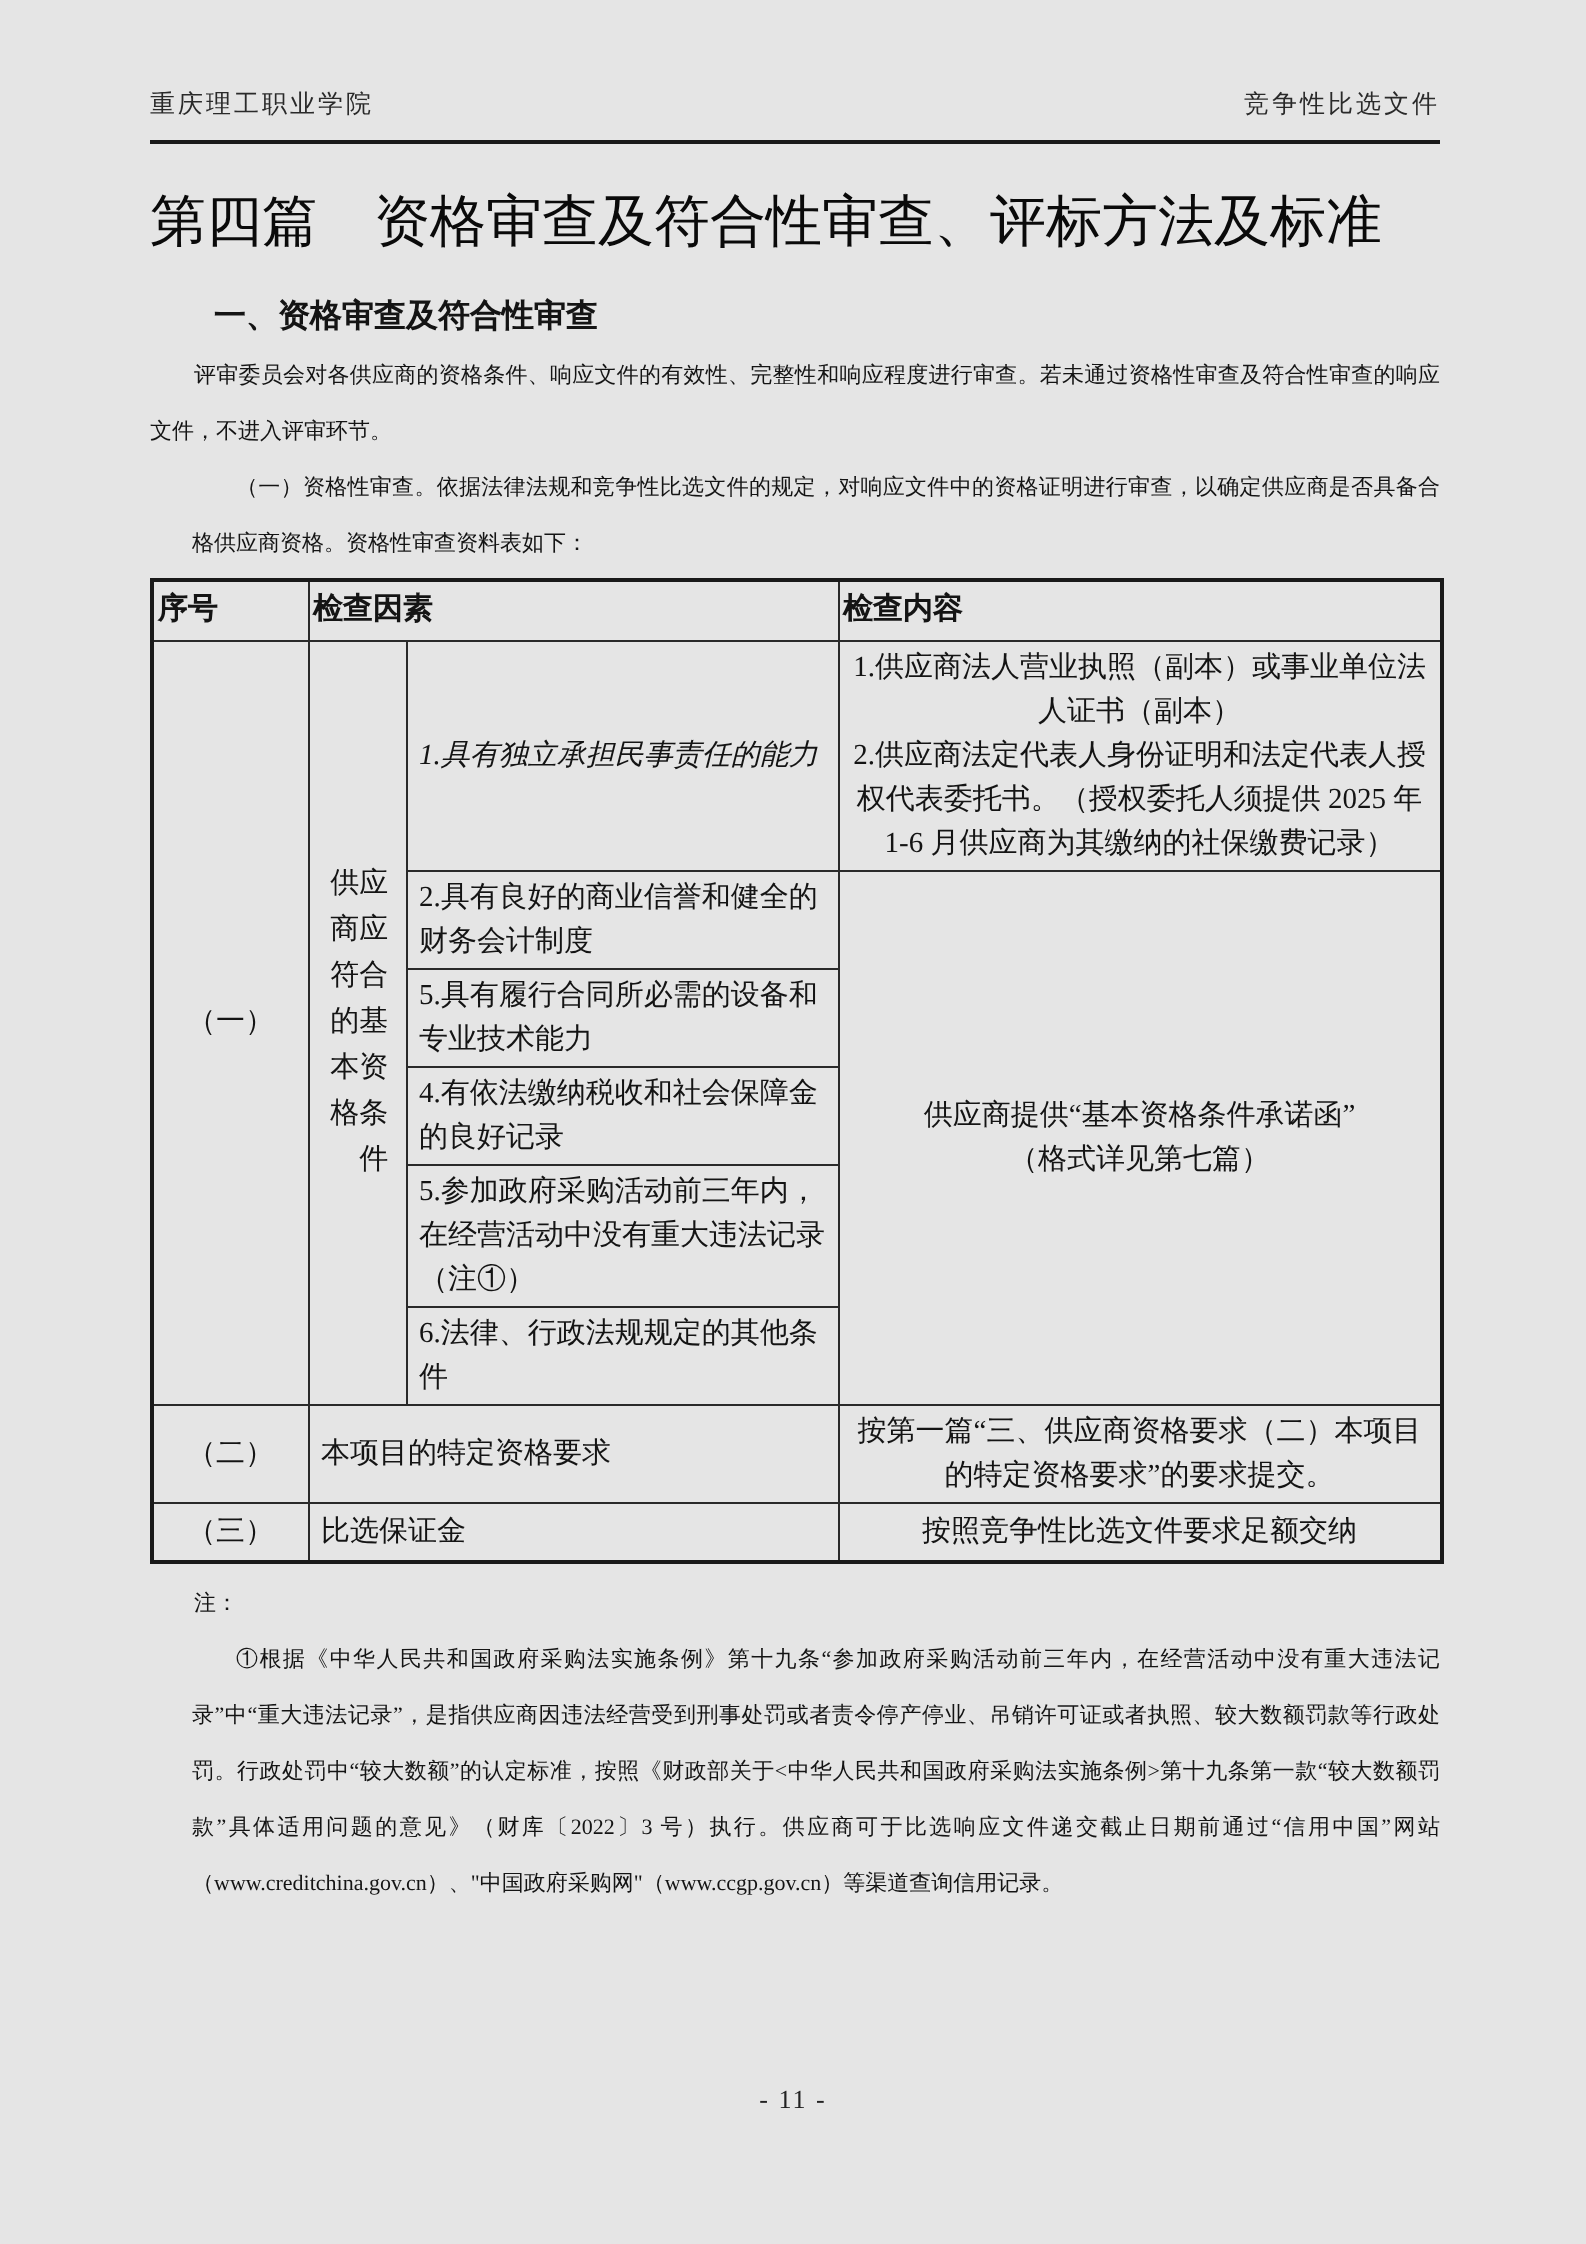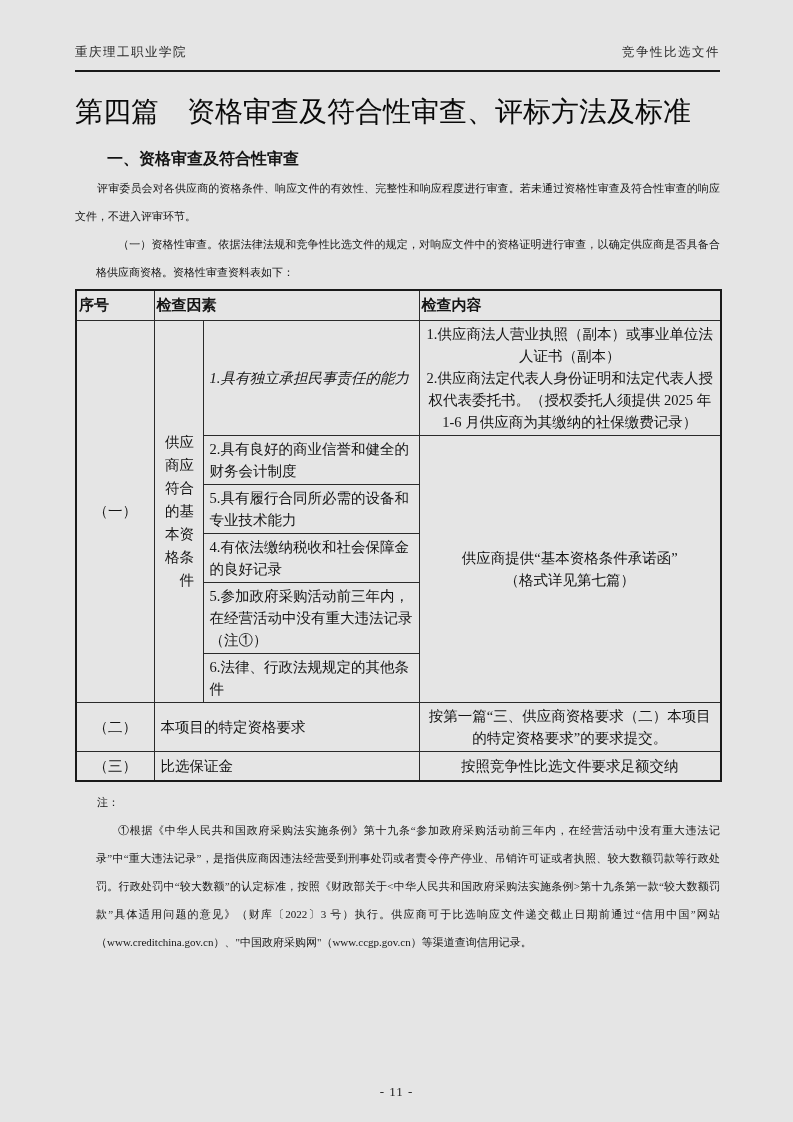--- a/index.html
+++ b/index.html
@@ -93,21 +93,21 @@
   tr.rf2 > .c-factor { height: 45px; }
   tr.rf3 > .c-factor { height: 45px; }
   tr.rf4 > .c-factor { height: 45px; }
   tr.rf5 > .c-factor { height: 66px; }
   tr.rf6 > .c-factor { height: 42px; }
   tr.r2  > .c-no { height: 48px; }
   tr.r3  > .c-no { height: 30px; }
 
   .page-footer {
     position: absolute;
-    top: 1084px;
+    top: 1042px;
     left: 0;
     width: 100%;
     text-align: center;
     font-size: 13px;
     letter-spacing: 1px;
     color: #222;
   }
 </style>
 </head>
 <body>

